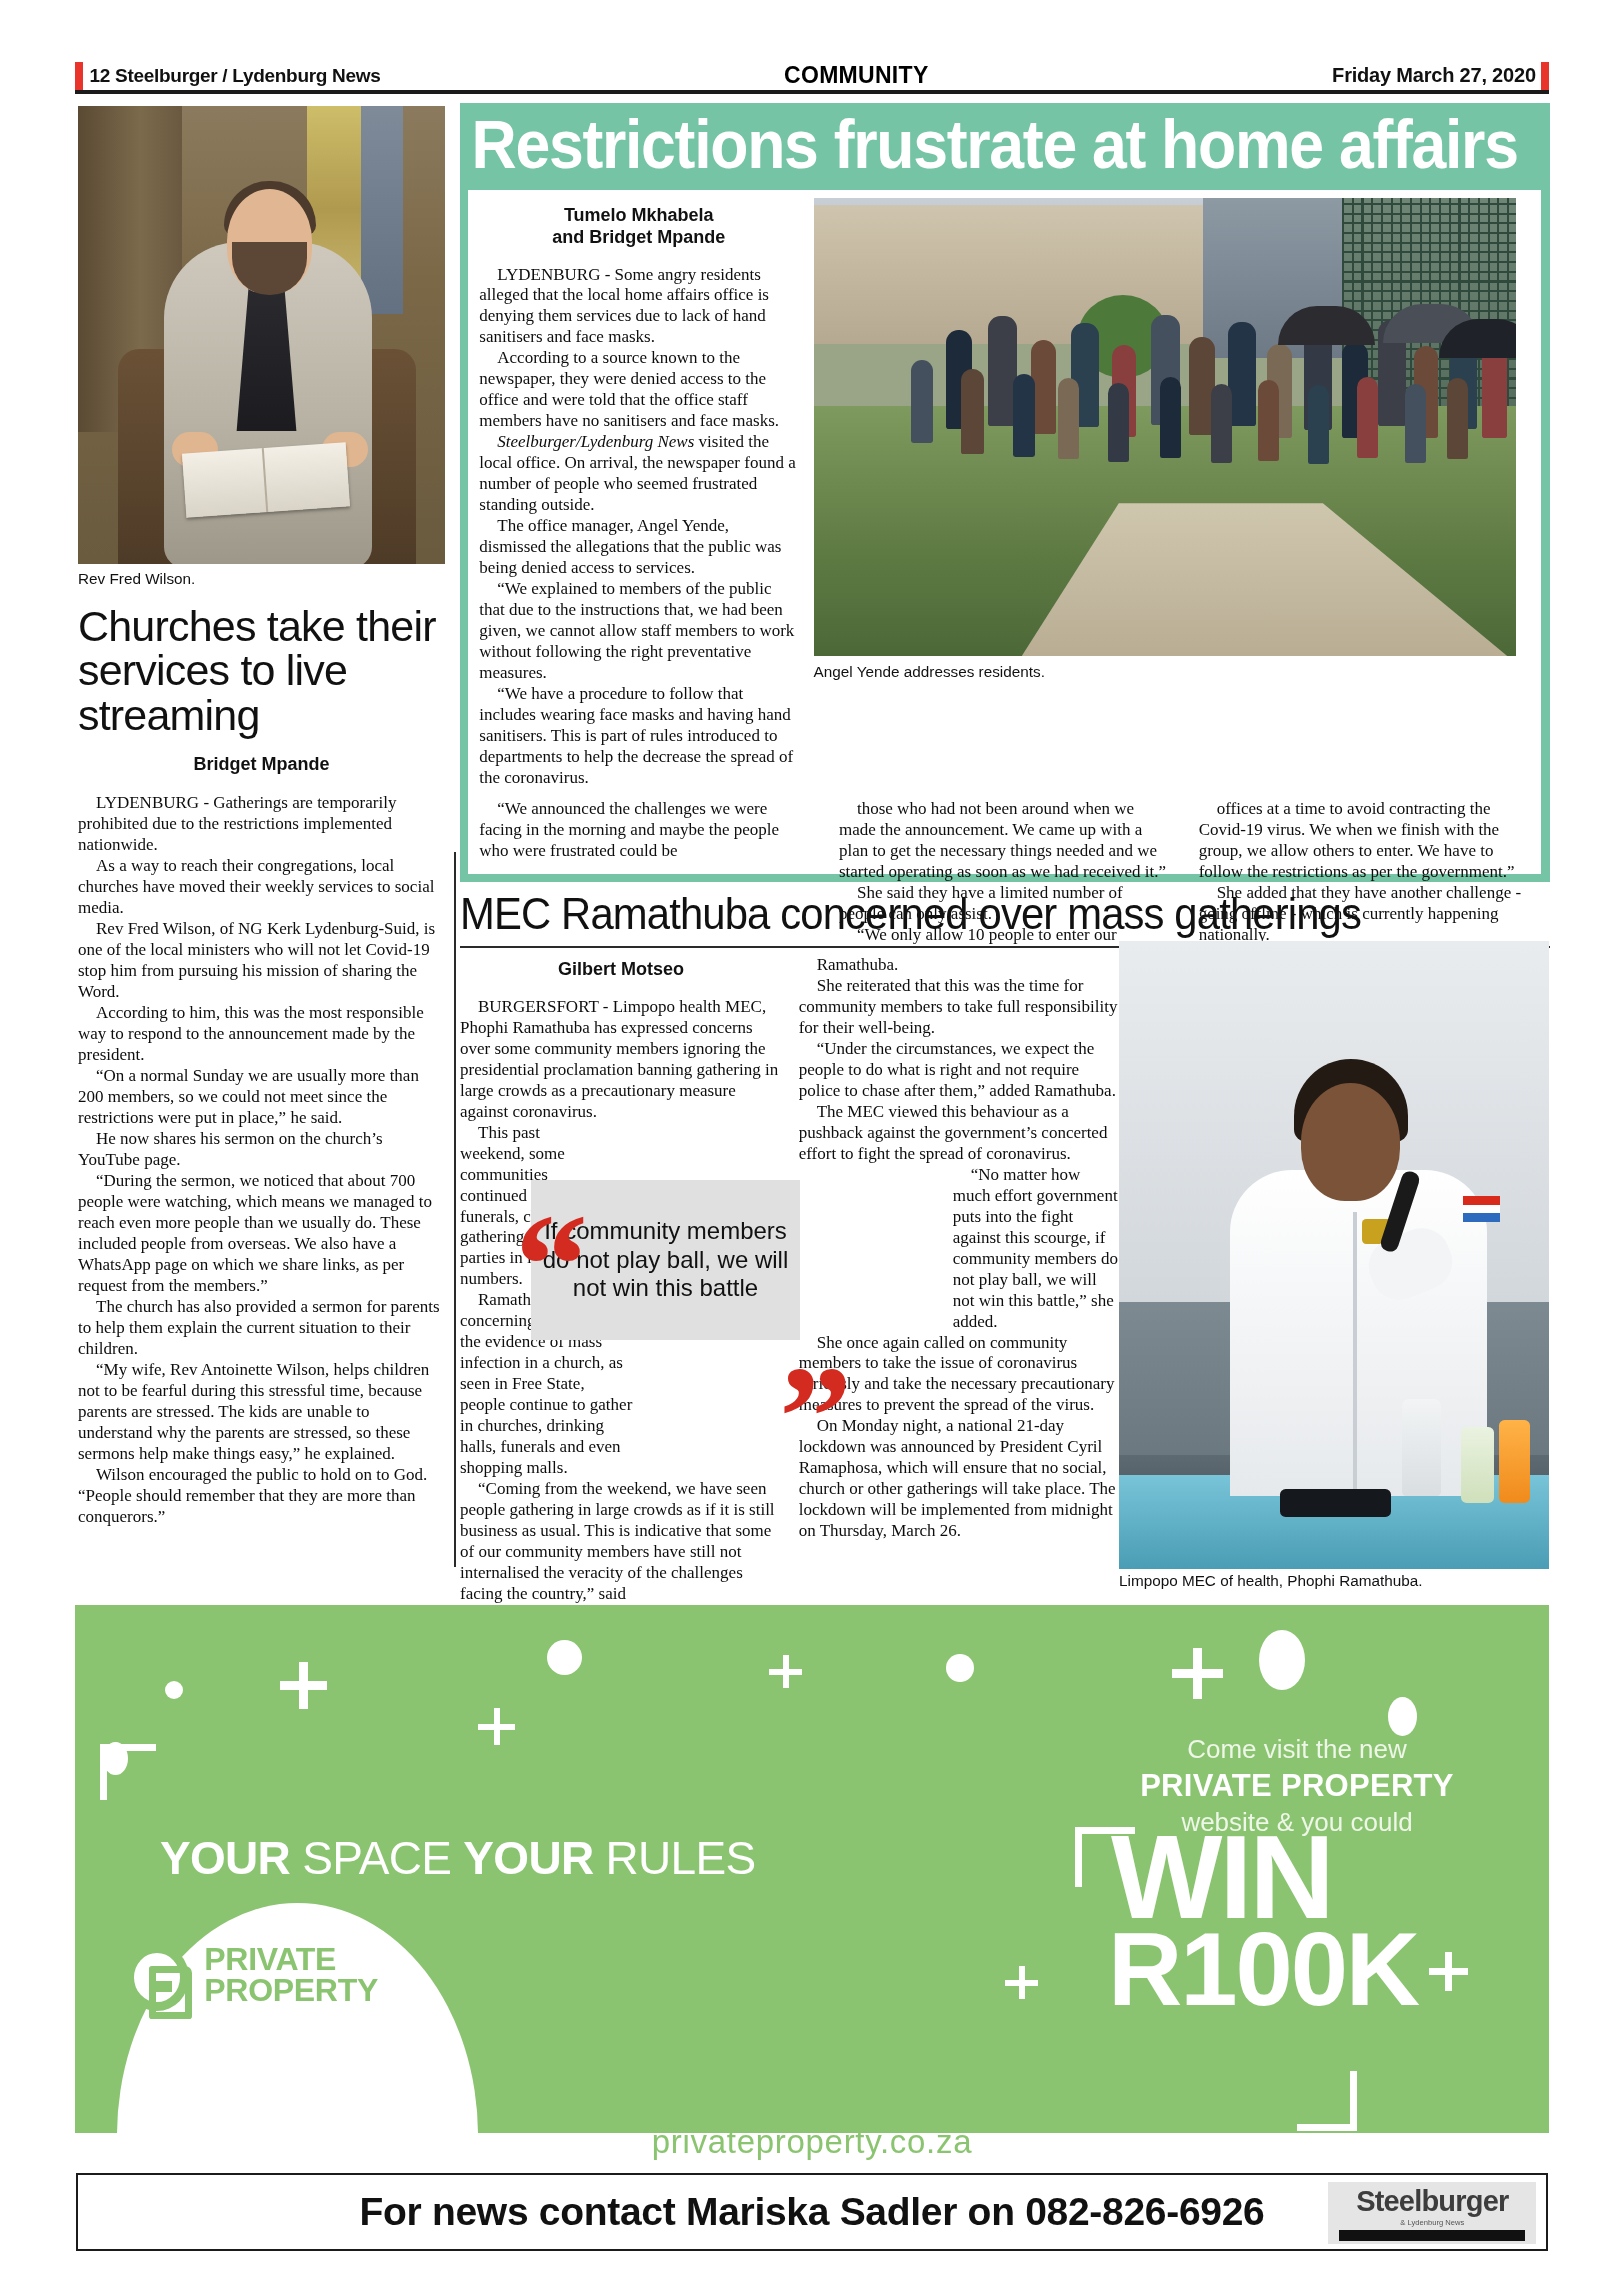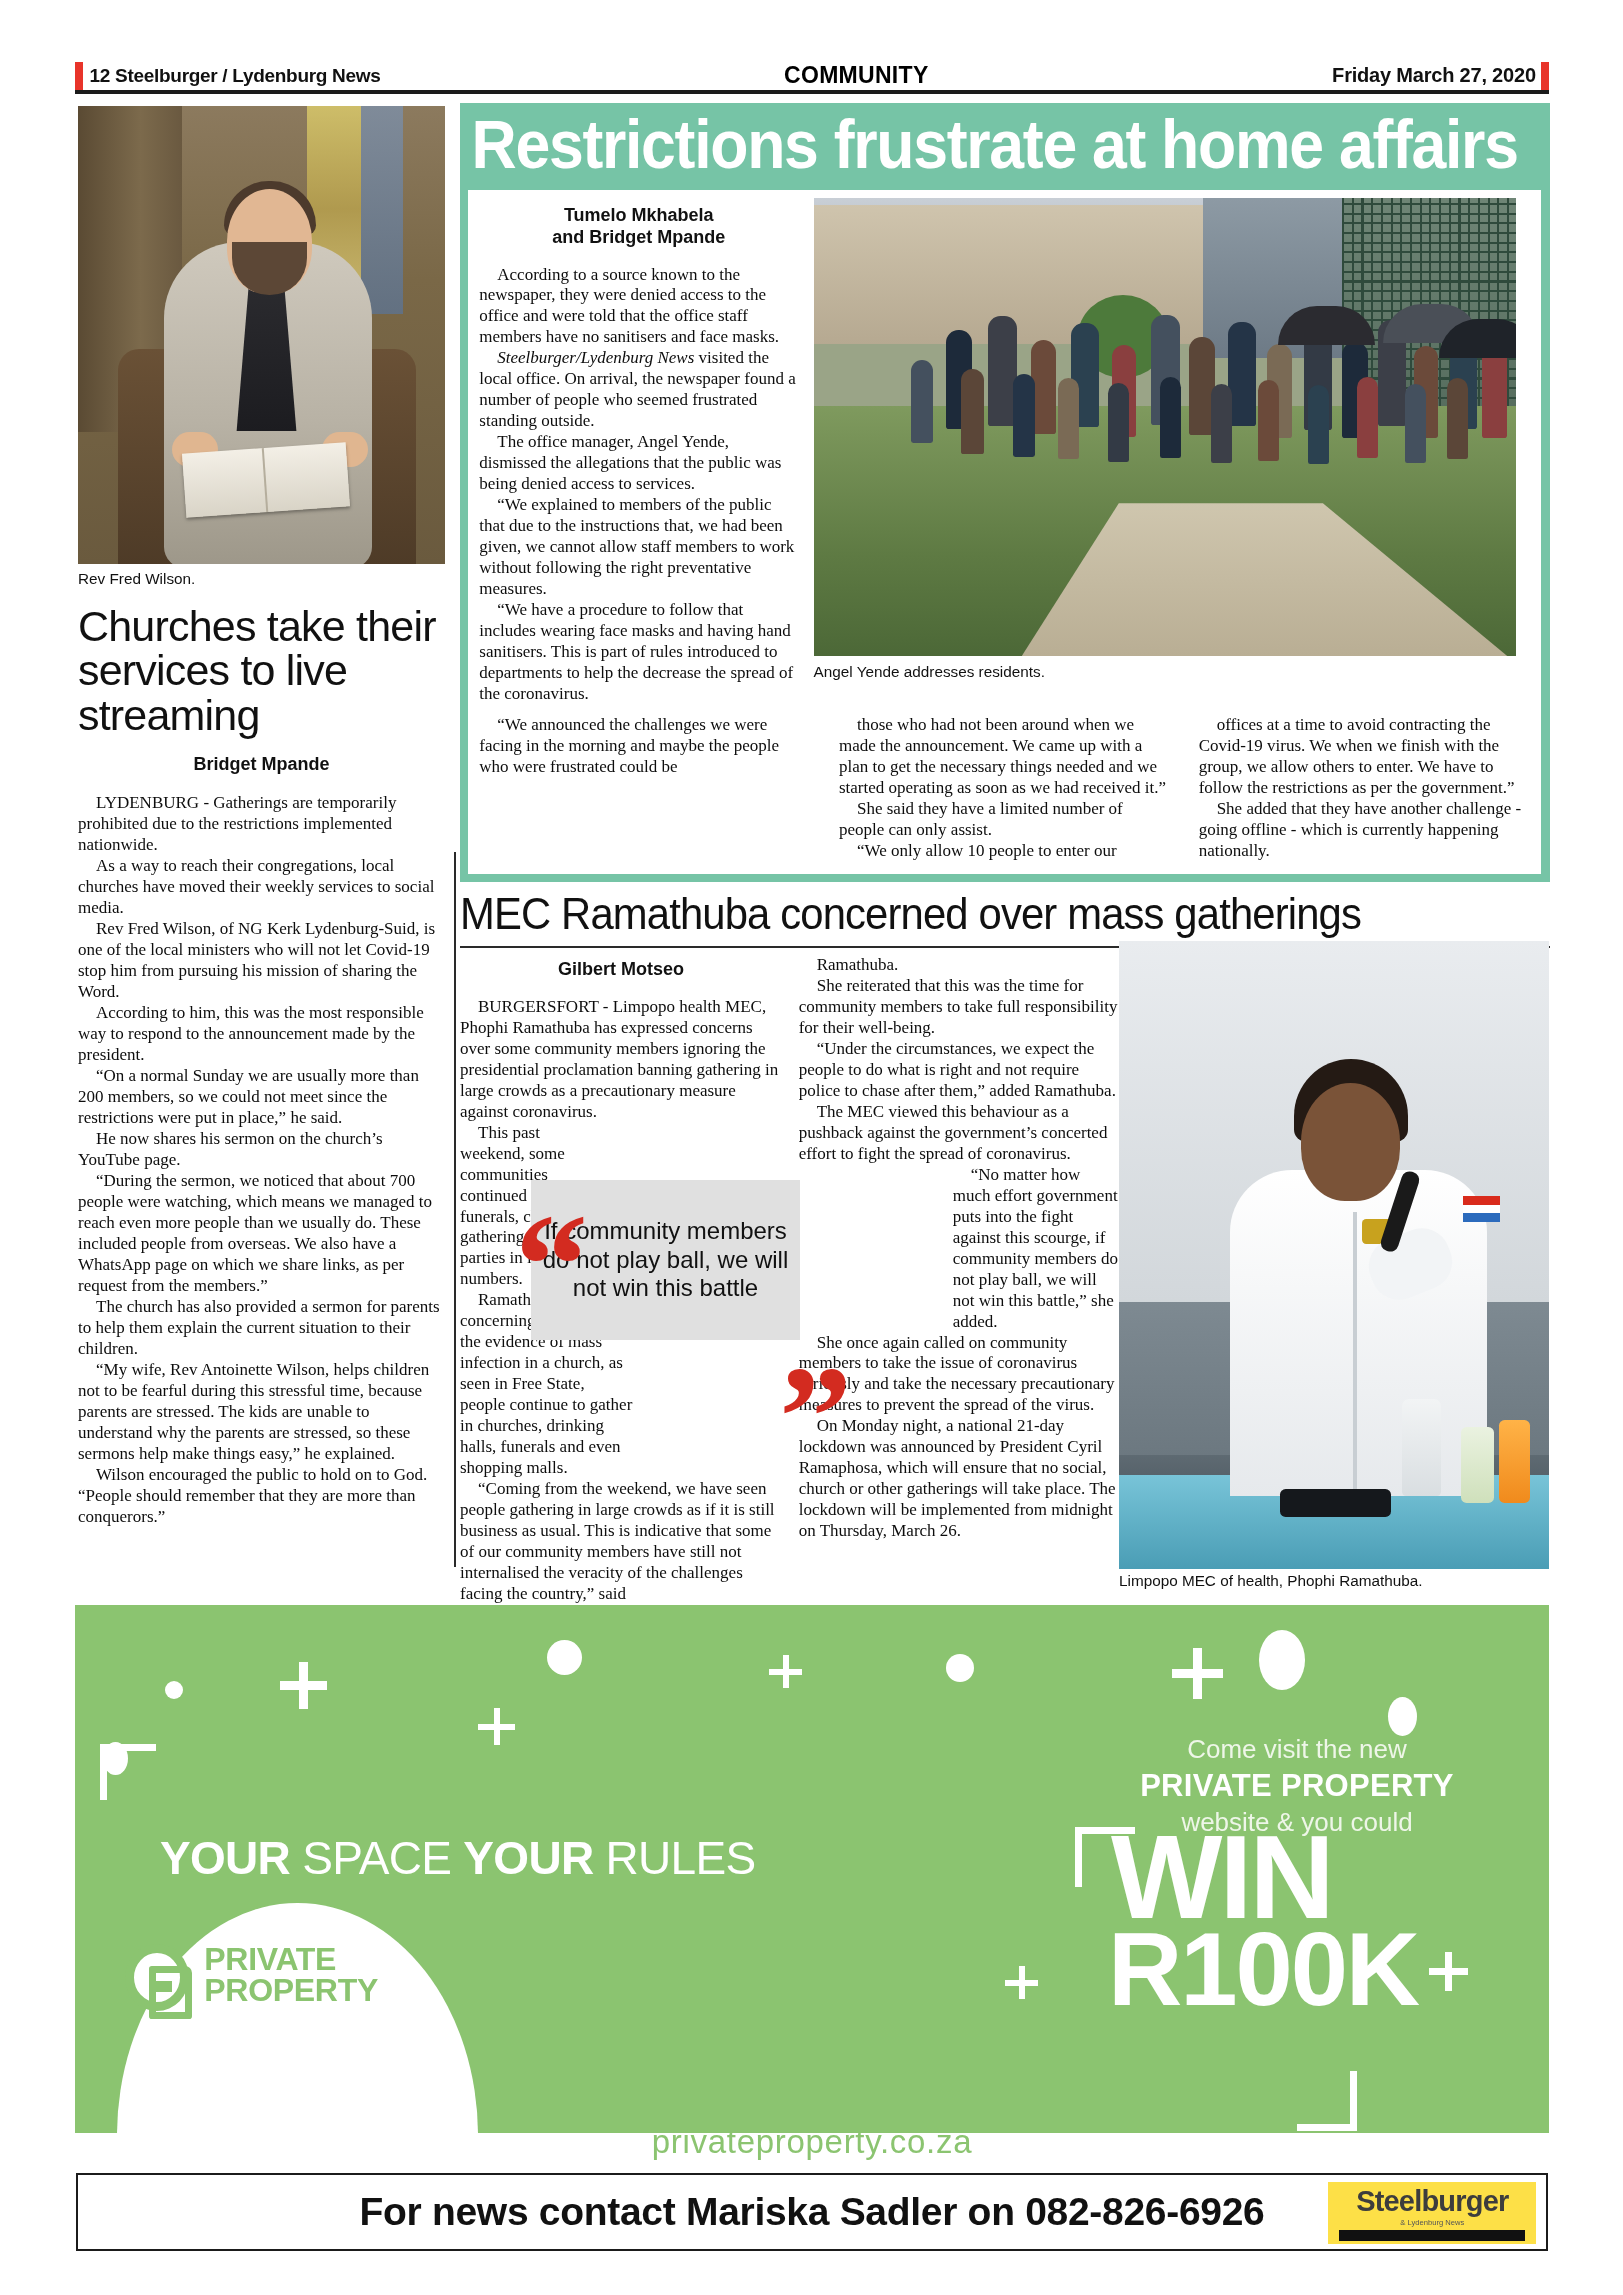--- a/index.html
+++ b/index.html
@@ -413,21 +413,21 @@
     position: absolute; left: 76px; top: 2173px; width: 1472px; height: 78px;
     border: 2.8px solid #1b1b1b; background: #fff;
     display:flex; align-items:center; justify-content:center;
   }
   .footer-txt {
     font-family:"Liberation Sans", sans-serif; font-weight:bold; font-size:39px;
     color:#111; letter-spacing:-0.3px; white-space:nowrap;
   }
   .footer-logo {
     position:absolute; right: 9.7px; top: 7px; width: 208px; height: 62px;
-    background:#fde047; display:flex; flex-direction:column; justify-content:center;
+    background:#e5e5e5; display:flex; flex-direction:column; justify-content:center;
   }
   .footer-logo .fl1 {
     font-family:"Liberation Sans", sans-serif; font-weight:bold; font-size:29px;
     color:#3d3d3d; letter-spacing:-0.8px; text-align:center;
   }
   .footer-logo .fl2 {
     font-family:"Liberation Sans", sans-serif; font-size:7.6px; color:#555;
     text-align:center;
   }
   .footer-logo .fl3 {
@@ -485,20 +485,21 @@
   <div class="greenbox">
     <div class="green-head">Restrictions frustrate at home affairs</div>
     <div class="green-inner">
       <div class="g-top">
         <div class="g-col1">
           <div class="g-byline">
               <div>Tumelo Mkhabela</div>
               <div>and Bridget Mpande</div>
             </div>
           <div class="body-txt" id="ha-col1">
+              <p>LYDENBURG - Some angry residents alleged that the local home affairs office is denying them services due to lack of hand sanitisers and face masks.</p>
               <p>According to a source known to the newspaper, they were denied access to the office and were told that the office staff members have no sanitisers and face masks.</p>
               <p><em>Steelburger/Lydenburg News</em> visited the local office. On arrival, the newspaper found a number of people who seemed frustrated standing outside.</p>
               <p>The office manager, Angel Yende, dismissed the allegations that the public was being denied access to services.</p>
               <p>“We explained to members of the public that due to the instructions that, we had been given, we cannot allow staff members to work without following the right preventative measures.</p>
               <p>“We have a procedure to follow that includes wearing face masks and having hand sanitisers. This is part of rules introduced to departments to help the decrease the spread of the coronavirus.</p>
             </div>
         </div>
         <div>
           <div class="g-photo">
             <div class="sky"></div>

